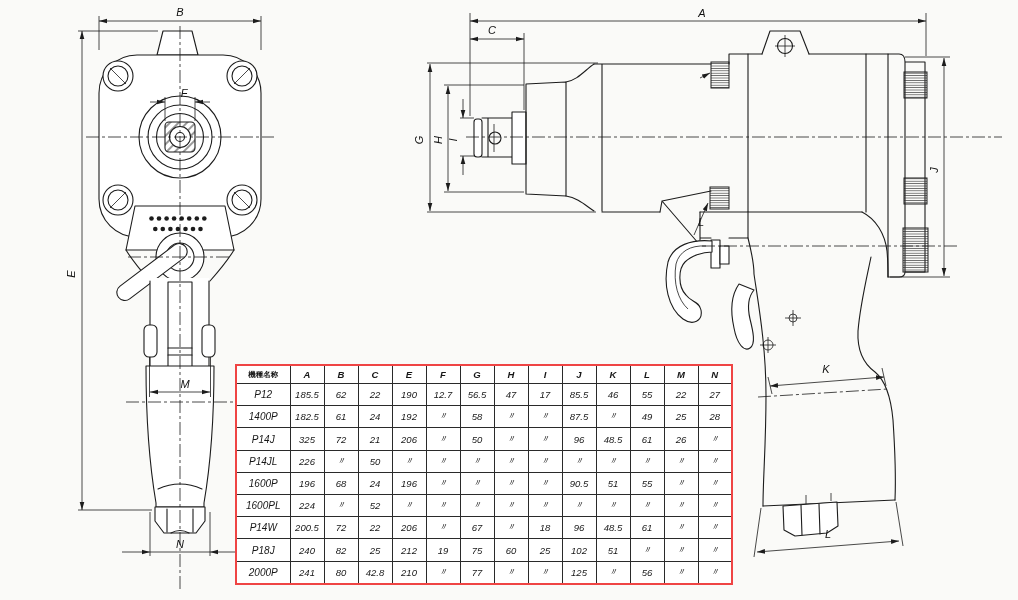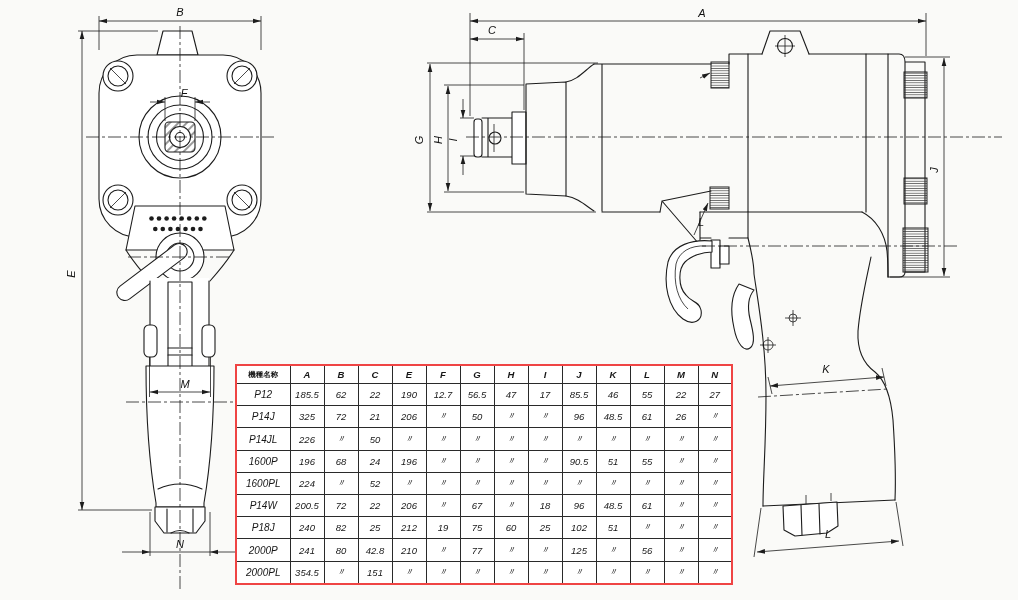--- a/index.html
+++ b/index.html
@@ -326,20 +326,36 @@
           <td class="">56.5</td>
           <td class="">47</td>
           <td class="">17</td>
           <td class="">85.5</td>
           <td class="">46</td>
           <td class="">55</td>
           <td class="">22</td>
           <td class="">27</td>
         </tr>
         <tr>
+          <td class="td-model">1400P</td>
+          <td class="">182.5</td>
+          <td class="">61</td>
+          <td class="">24</td>
+          <td class="">192</td>
+          <td class="">〃</td>
+          <td class="">58</td>
+          <td class="">〃</td>
+          <td class="">〃</td>
+          <td class="">87.5</td>
+          <td class="">〃</td>
+          <td class="">49</td>
+          <td class="">25</td>
+          <td class="">28</td>
+        </tr>
+        <tr>
           <td class="td-model">P14J</td>
           <td class="">325</td>
           <td class="">72</td>
           <td class="">21</td>
           <td class="">206</td>
           <td class="">〃</td>
           <td class="">50</td>
           <td class="">〃</td>
           <td class="">〃</td>
           <td class="">96</td>
@@ -437,31 +453,15 @@
           <td class="">〃</td>
           <td class="">77</td>
           <td class="">〃</td>
           <td class="">〃</td>
           <td class="">125</td>
           <td class="">〃</td>
           <td class="">56</td>
           <td class="">〃</td>
           <td class="">〃</td>
         </tr>
-        <tr>
-          <td class="td-model">2000PL</td>
-          <td class="">354.5</td>
-          <td class="">〃</td>
-          <td class="">151</td>
-          <td class="">〃</td>
-          <td class="">〃</td>
-          <td class="">〃</td>
-          <td class="">〃</td>
-          <td class="">〃</td>
-          <td class="">〃</td>
-          <td class="">〃</td>
-          <td class="">〃</td>
-          <td class="">〃</td>
-          <td class="">〃</td>
-        </tr>
       </tbody>
   </table>
 </div>
 
 </body></html>

